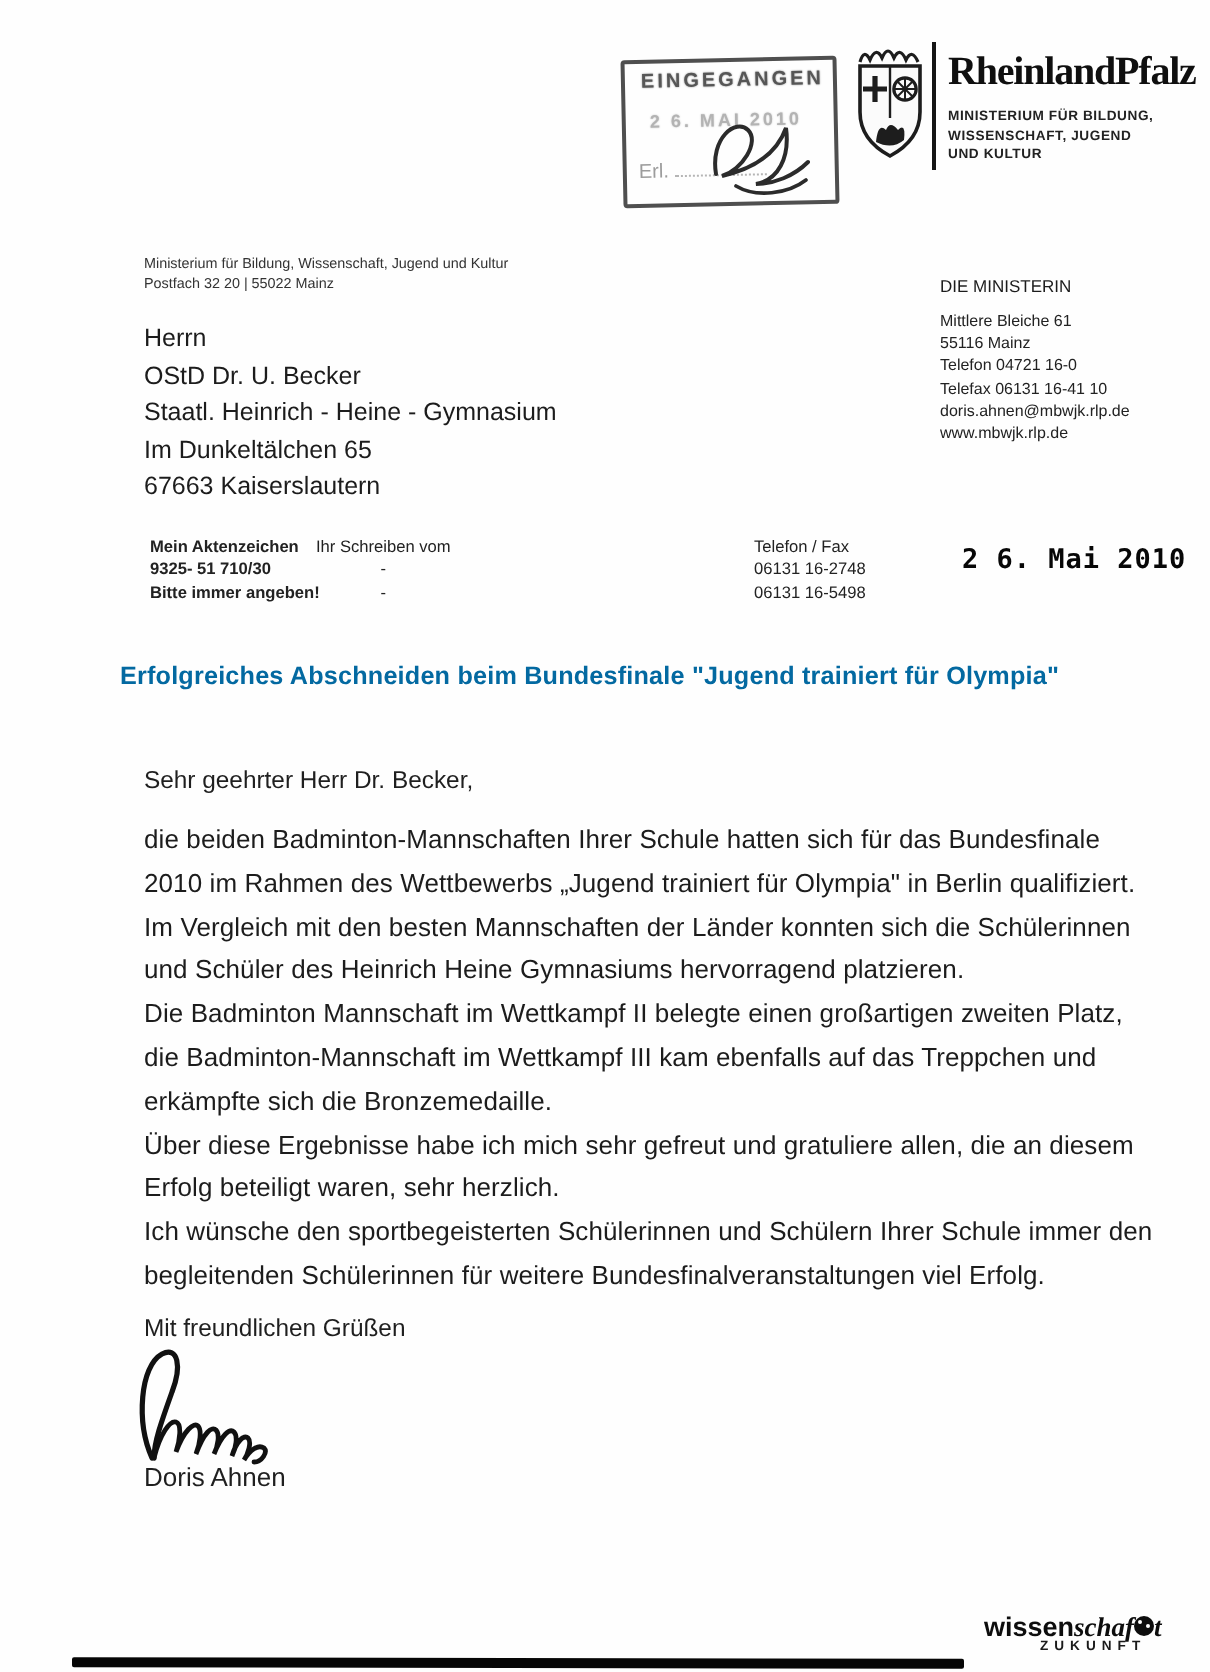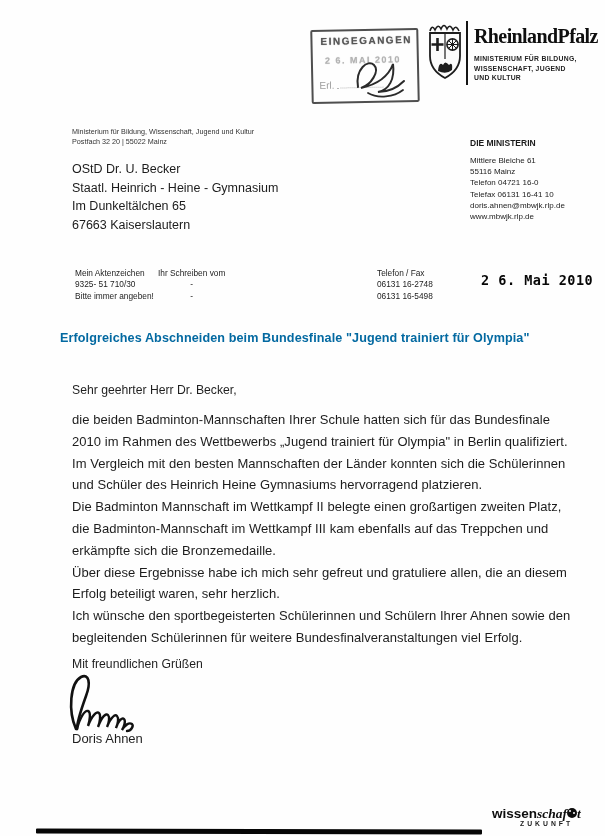--- a/index.html
+++ b/index.html
@@ -20,25 +20,25 @@
   .stamp-erl{left:6px;top:48px;font-size:10px;color:#9c9c9c;}
   .stamp-erl-dots{display:inline-block;width:46px;border-bottom:1px dotted #b5b5b5;height:8px;}
   .stamp-scribble{left:348px;top:55px;}
   .coat{left:426px;top:22px;}
   .logo-divider{left:466px;top:21px;width:2px;height:64px;background:#151515;}
   .wordmark{left:474px;top:25px;font-family:"Liberation Serif", serif;font-weight:bold;font-size:20px;letter-spacing:-0.6px;color:#0f0f0f;}
   .ministry{left:474px;top:54px;font-size:6.8px;font-weight:bold;letter-spacing:0.3px;line-height:9.5px;color:#222;}
   
   .sender-line{left:72px;top:127px;font-size:7.2px;line-height:9.5px;color:#333;}
   .recipient{left:72px;top:160px;font-size:12.5px;line-height:18.5px;color:#1c1c1c;}
-  .minister-title{left:470px;top:138px;font-size:8.5px;font-weight:bold;color:#1c1c1c;}
+  .minister-title{left:470px;top:138px;font-size:8.5px;font-weight:normal;color:#1c1c1c;}
   .minister-contact{left:470px;top:155px;font-size:8px;line-height:11.2px;color:#222;}
   
   .ref{top:268px;font-size:8.3px;line-height:11.3px;color:#222;}
-  .ref.c1{left:75px;}
+  .ref.c1{left:75px;font-weight:bold;}
   .ref.c2{left:158px;text-align:center;}
   .ref.c3{left:240px;}
   .ref.c4{left:377px;}
   .date-stamp{left:481px;top:272px;font-family:"DejaVu Sans Mono", monospace;font-weight:bold;font-size:13.5px;letter-spacing:0.5px;color:#070707;}
   
   .subject{left:60px;top:331px;font-size:12.6px;font-weight:bold;letter-spacing:0.1px;color:#0369a1;}
   .salutation{left:72px;top:383px;font-size:12.2px;}
   .body-block{left:72px;top:409px;font-size:13px;letter-spacing:0.05px;color:#1c1c1c;}
   .body-block div{height:21.8px;line-height:21.8px;white-space:nowrap;}
   .closing-greeting{left:72px;top:657px;font-size:12.2px;}
@@ -90,20 +90,21 @@
     <div>WISSENSCHAFT, JUGEND</div>
     <div>UND KULTUR</div>
   </div>
 
   <div class="abs sender-line">
     <div>Ministerium für Bildung, Wissenschaft, Jugend und Kultur</div>
     <div>Postfach 32 20 | 55022 Mainz</div>
   </div>
 
   <div class="abs recipient">
+    <div>Herrn</div>
     <div>OStD Dr. U. Becker</div>
     <div>Staatl. Heinrich - Heine - Gymnasium</div>
     <div>Im Dunkeltälchen 65</div>
     <div>67663 Kaiserslautern</div>
   </div>
 
   <div class="abs minister-title">DIE MINISTERIN</div>
   <div class="abs minister-contact">
     <div>Mittlere Bleiche 61</div>
     <div>55116 Mainz</div>
@@ -137,21 +138,21 @@
   <div class="abs body-block">
     <div>die beiden Badminton-Mannschaften Ihrer Schule hatten sich für das Bundesfinale</div>
     <div>2010 im Rahmen des Wettbewerbs „Jugend trainiert für Olympia" in Berlin qualifiziert.</div>
     <div>Im Vergleich  mit den besten Mannschaften der Länder konnten sich die Schülerinnen</div>
     <div>und Schüler des Heinrich Heine Gymnasiums hervorragend platzieren.</div>
     <div>Die Badminton Mannschaft im Wettkampf II belegte einen großartigen zweiten Platz,</div>
     <div>die Badminton-Mannschaft im Wettkampf III kam ebenfalls auf das Treppchen und</div>
     <div>erkämpfte sich die Bronzemedaille.</div>
     <div>Über diese Ergebnisse habe ich mich sehr gefreut und gratuliere allen, die an diesem</div>
     <div>Erfolg beteiligt waren, sehr herzlich.</div>
-    <div>Ich wünsche den sportbegeisterten Schülerinnen und Schülern Ihrer Ahnen sowie den</div>
+    <div>Ich wünsche den sportbegeisterten Schülerinnen und Schülern Ihrer Schule immer den</div>
     <div>begleitenden Schülerinnen für weitere Bundesfinalveranstaltungen viel Erfolg.</div>
   </div>
 
   <div class="abs closing-greeting">Mit freundlichen Grüßen</div>
   <div class="abs signature">
     <svg width="100" height="62" viewBox="0 0 100 62">
       <path d="M12,58 C4,40 6,12 17,6 C25,2 27,12 22,25 C17,39 13,50 13,58" fill="none" stroke="#111" stroke-width="2.6" stroke-linecap="round"></path>
       <path d="M13,58 C16,46 21,39 24,40 C27,41 26,49 24,55 C28,44 33,40 35,42 C37,44 36,51 34,56 C38,45 42,42 44,44 C46,46 45,52 43,56 C47,46 51,43 53,45 C55,47 54,53 52,57 C54,50 58,46 60,48 C62,50 60,56 58,59 C61,54 65,51 68,53 C70,55 67,60 63,60" fill="none" stroke="#111" stroke-width="2.4" stroke-linecap="round"></path>
     </svg>
   </div>

